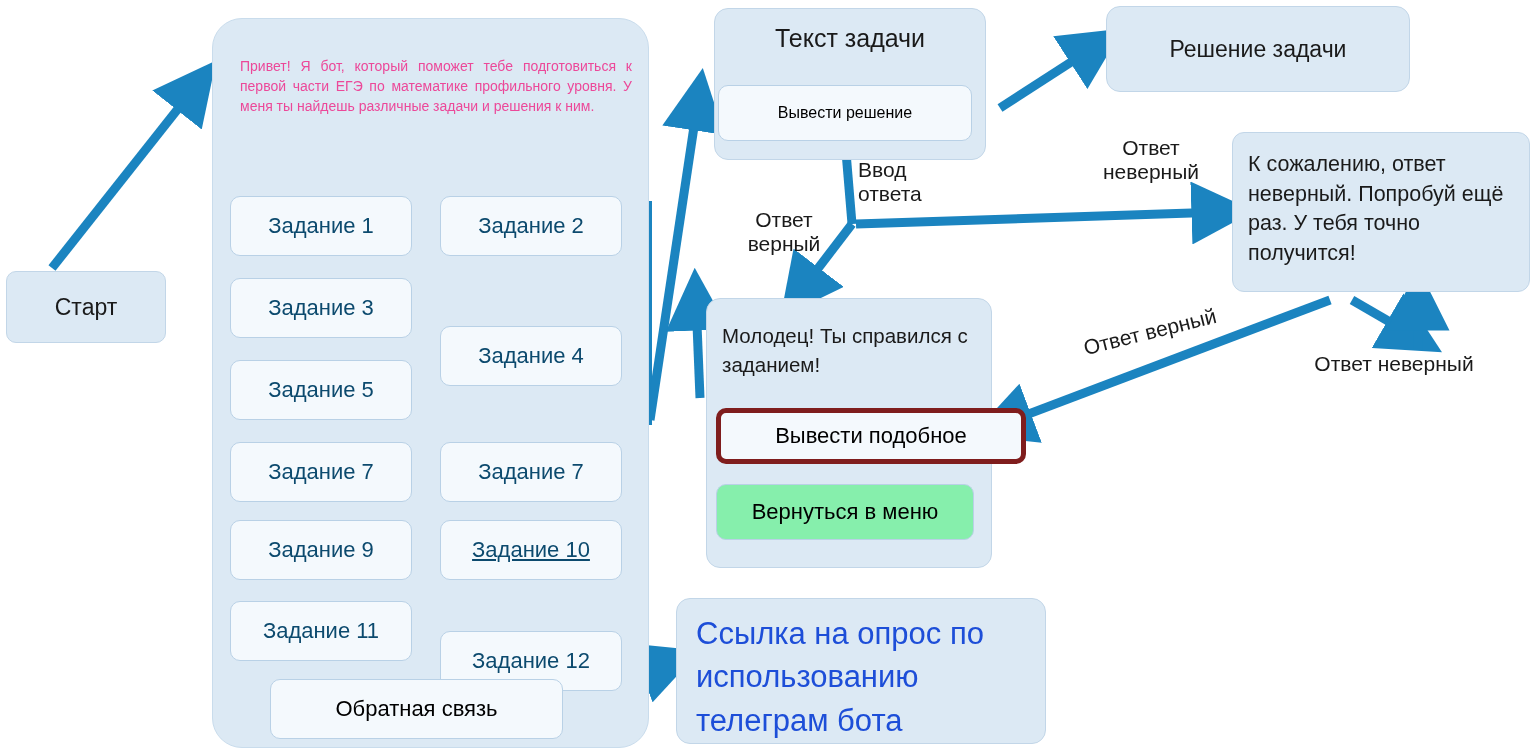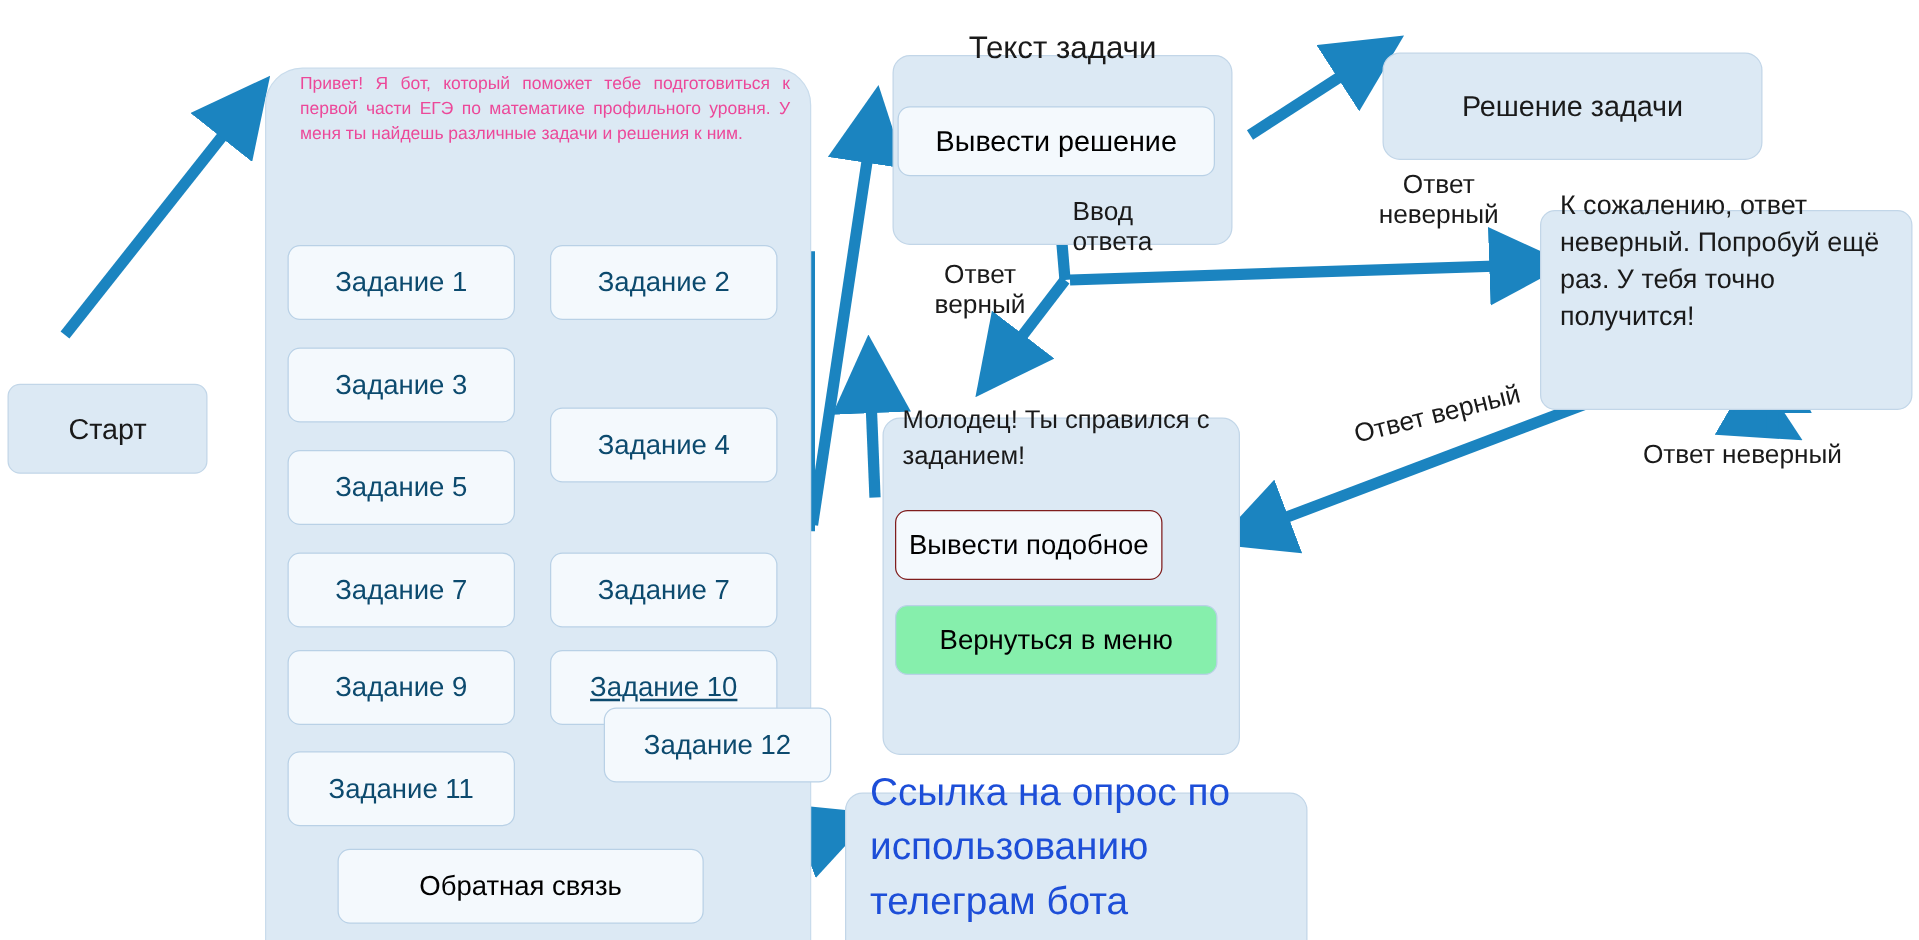--- a/index.html
+++ b/index.html
@@ -28,21 +28,20 @@
   .node {
     position: absolute;
     box-sizing: border-box;
     background: #dce9f4;
     border: 1px solid #c2d6e8;
     border-radius: 10px;
     display: flex;
     align-items: center;
     justify-content: center;
     color: #1a1a1a;
-    margin-top: 36px;
   }
   .label {
     position: absolute;
     color: #1a1a1a;
     font-size: 21px;
     line-height: 1.15;
     white-space: pre-line;
     text-align: center;
   }
   
@@ -106,21 +105,21 @@
     color: #1a1a1a;
   }
   #show-solution-btn {
     position: absolute;
     box-sizing: border-box;
     background: #f4f9fd;
     border: 1px solid #b9d1e6;
     border-radius: 10px;
     display: flex; align-items: center; justify-content: center;
     left: 718px; top: 85px; width: 254px; height: 56px;
-    font-size: 23px;
+    font-size: 16px;
   }
   #solution-node {
     left: 1106px; top: 6px; width: 304px; height: 86px;
     border-radius: 14px;
     font-size: 23px;
   }
   #wrong-answer-panel {
     left: 1232px; top: 132px; width: 298px; height: 160px;
     border-radius: 12px;
     display: block;
@@ -141,24 +140,24 @@
     position: absolute;
     left: 722px; top: 322px; width: 256px;
     font-size: 20.5px;
     line-height: 1.4;
     color: #1a1a1a;
   }
   #similar-btn {
     position: absolute;
     box-sizing: border-box;
     background: #f4f9fd;
-    border: 1px solid #7f1d1d;
+    border: 5px solid #7f1d1d;
     border-radius: 10px;
     display: flex; align-items: center; justify-content: center;
-    left: 716px; top: 408px; width: 214px; height: 56px;
+    left: 716px; top: 408px; width: 310px; height: 56px;
     font-size: 22px;
   }
   #menu-btn {
     position: absolute;
     box-sizing: border-box;
     background: #86efac;
     border: 1px solid #b9d1e6;
     border-radius: 10px;
     display: flex; align-items: center; justify-content: center;
     left: 716px; top: 484px; width: 258px; height: 56px;
@@ -232,21 +231,21 @@
   <div class="task-btn" style="left:230px; top:196px;">Задание 1</div>
   <div class="task-btn" style="left:440px; top:196px;">Задание 2</div>
   <div class="task-btn" style="left:230px; top:278px;">Задание 3</div>
   <div class="task-btn" style="left:440px; top:278px;margin-top:48px;">Задание 4</div>
   <div class="task-btn" style="left:230px; top:360px;">Задание 5</div>
   <div class="task-btn" style="left:230px; top:442px;">Задание 7</div>
   <div class="task-btn" style="left:440px; top:442px;">Задание 7</div>
   <div class="task-btn" style="left:230px; top:520px;">Задание 9</div>
   <div class="task-btn" style="left:440px; top:520px;text-decoration:underline;">Задание 10</div>
   <div class="task-btn" style="left:230px; top:601px;">Задание 11</div>
-  <div class="task-btn" style="left:440px; top:566px;margin-left:43px;">Задание 12</div>
+  <div class="task-btn" style="left:440px; top:631px;">Задание 12</div>
 
   <div id="feedback-btn">Обратная связь</div>
 
   <div class="node" id="task-text-panel"></div>
   <div id="task-text-title">Текст задачи</div>
   <div id="show-solution-btn">Вывести решение</div>
 
   <div class="node" id="solution-node">
     <span>Решение задачи</span>
   </div>

